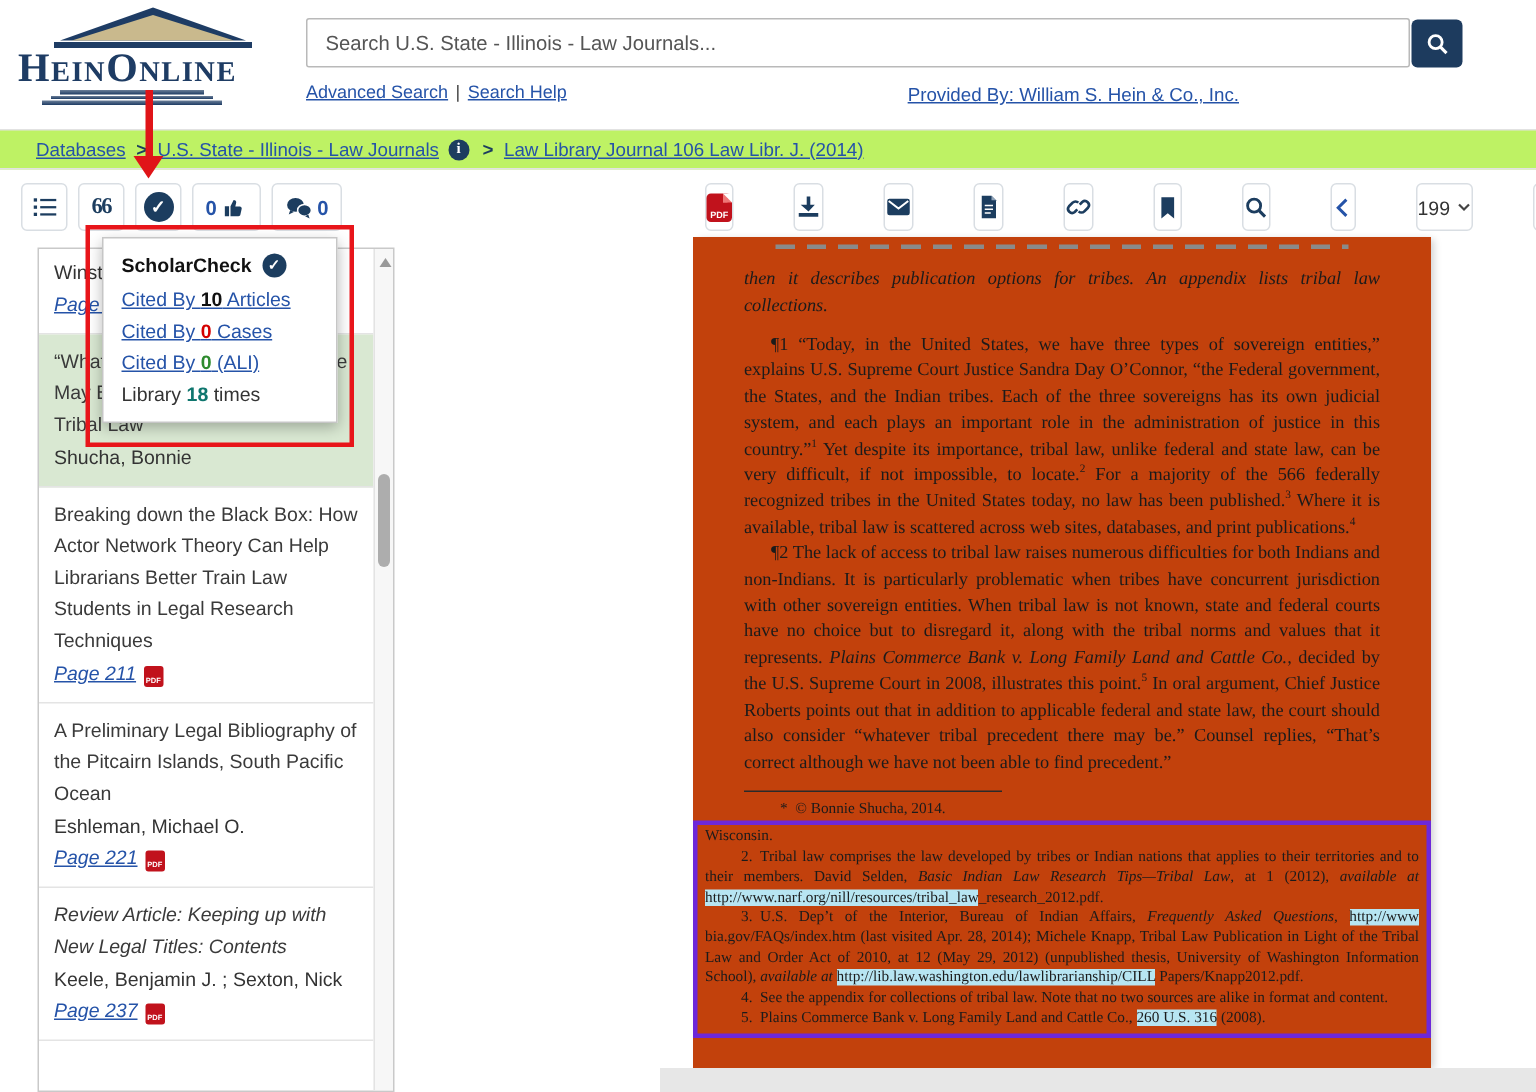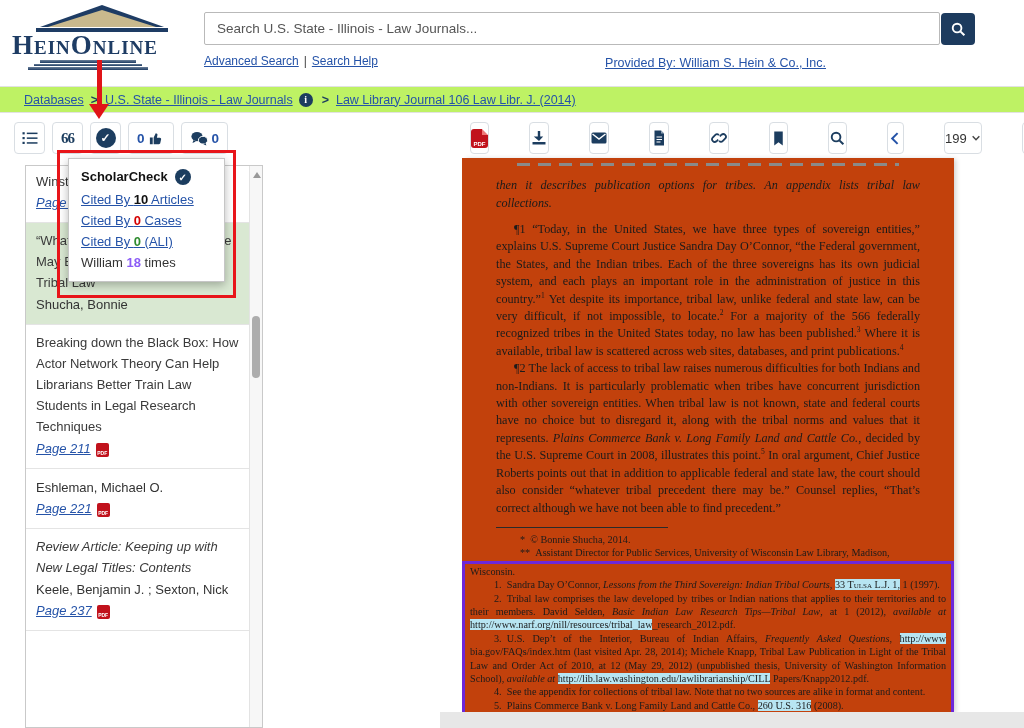--- a/index.html
+++ b/index.html
@@ -86,21 +86,21 @@
 
   
   .popup-redbox { position:absolute; left:57px; top:150px; width:179px; height:148px;
     border:3px solid #e8151a; z-index:32; pointer-events:none; }
   .sc-popup { position:absolute; left:68px; top:158px; width:157px; background:#fff; z-index:31;
     border:1px solid #c6c6c6; box-shadow:0 3px 9px rgba(0,0,0,.28); padding:10px 12px 11px; font-size:13px; }
   .sc-title { font-weight:bold; color:#111; display:flex; align-items:flex-start; gap:7px; margin-bottom:7px; }
   .sc-title .check-circle { width:16px; height:16px; font-size:10px; }
   .sc-line { margin-top:6px; }
   .sc-link { color:#2553a8; text-decoration:underline; cursor:pointer; }
-  .k { color:#111; } .red { color:#d40000; } .green { color:#2e8b2e; } .gold { color:#8b5cf6; }
+  .k { color:#111; } .red { color:#d40000; } .green { color:#2e8b2e; } .gold { color:#0f766e; }
   .b { font-weight:bold; }
 
   
   .arrow-shaft { position:absolute; left:97px; top:60px; width:5px; height:46px; background:#e01418; z-index:40; }
   .arrow-head { position:absolute; left:89px; top:104px; width:0; height:0; z-index:40;
     border-left:10px solid transparent; border-right:10px solid transparent; border-top:15px solid #e01418; }
 
   
   .page { position:absolute; left:462px; top:158px; width:492px; height:556px; background:#c2410c;
     overflow:hidden; padding:5px 34px 0; box-shadow:3px 0 5px -1px rgba(0,0,0,.18);
@@ -302,20 +302,21 @@
       <div class="sb-title"><span>“Whatever Tribal Precedent There May Be”: The (Un)Availability of Tribal Law</span></div>
       <div class="sb-authors"><span class="link">Shucha, Bonnie</span></div>
     </div>
     <div class="sb-item">
       <div class="sb-title"><span>Breaking down the Black Box: How Actor Network Theory Can Help Librarians Better Train Law Students in Legal Research Techniques</span></div>
       <div class="sb-page"><a class="page-link">Page 211</a><span class="pdf-ic">
             <i>PDF</i>
           </span></div>
     </div>
     <div class="sb-item">
+      <div class="sb-title"><span>A Preliminary Legal Bibliography of the Pitcairn Islands, South Pacific Ocean</span></div>
       <div class="sb-authors"><span class="link">Eshleman, Michael O.</span></div>
       <div class="sb-page"><a class="page-link">Page 221</a><span class="pdf-ic">
             <i>PDF</i>
           </span></div>
     </div>
     <div class="sb-item">
       <div class="sb-title"><span class="i">Review Article: Keeping up with New Legal Titles: Contents</span></div>
       <div class="sb-authors"><span class="link">Keele, Benjamin J.</span><span> ; </span><span class="link">Sexton, Nick</span></div>
       <div class="sb-page"><a class="page-link">Page 237</a><span class="pdf-ic">
             <i>PDF</i>
@@ -330,37 +331,35 @@
 </div>
 
 <div class="sc-popup">
   <div class="sc-title">
     <span>ScholarCheck</span>
     <span class="check-circle">✓</span>
   </div>
   <div class="sc-line"><span class="sc-link"><span>Cited By </span><span class="b k">10</span><span> Articles</span></span></div>
   <div class="sc-line"><span class="sc-link"><span>Cited By </span><span class="b red">0</span><span> Cases</span></span></div>
   <div class="sc-line"><span class="sc-link"><span>Cited By </span><span class="b green">0</span><span> (ALI)</span></span></div>
-  <div class="sc-line"><span>William </span><span class="b gold">18</span><span> times</span></div>
+  <div class="sc-line"><span>Library </span><span class="b gold">18</span><span> times</span></div>
 </div>
 <div class="popup-redbox"></div>
 <div class="arrow-shaft"></div>
 <div class="arrow-head"></div>
 
 <div class="page">
   <div class="clip-line"></div>
   <p class="intro">then it describes publication options for tribes. An appendix lists tribal law collections.</p>
   <p class="body-p"><span>¶1 “Today, in the United States, we have three types of sovereign entities,” explains U.S. Supreme Court Justice Sandra Day O’Connor, “the Federal government, the States, and the Indian tribes. Each of the three sovereigns has its own judicial system, and each plays an important role in the administration of justice in this country.”</span><span class="sup">1</span><span> Yet despite its importance, tribal law, unlike federal and state law, can be very difficult, if not impossible, to locate.</span><span class="sup">2</span><span> For a majority of the 566 federally recognized tribes in the United States today, no law has been published.</span><span class="sup">3</span><span> Where it is available, tribal law is scattered across web sites, databases, and print publications.</span><span class="sup">4</span></p>
   <p class="body-p"><span>¶2 The lack of access to tribal law raises numerous difficulties for both Indians and non-Indians. It is particularly problematic when tribes have concurrent jurisdiction with other sovereign entities. When tribal law is not known, state and federal courts have no choice but to disregard it, along with the tribal norms and values that it represents. </span><span class="i">Plains Commerce Bank v. Long Family Land and Cattle Co.</span><span>, decided by the U.S. Supreme Court in 2008, illustrates this point.</span><span class="sup">5</span><span> In oral argument, Chief Justice Roberts points out that in addition to applicable federal and state law, the court should also consider “whatever tribal precedent there may be.” Counsel replies, “That’s correct although we have not been able to find precedent.”</span></p>
   <div class="fn-sep"></div>
   <div class="fn indent">* © Bonnie Shucha, 2014.</div>
-  <div class="fn indent">** Assistant Director for Public Services, University of Wisconsin Law Library, Madison,</div>
   <div class="fn-box">
     <div class="fn">Wisconsin.</div>
-    <div class="fn indent"><span>1. Sandra Day O’Connor, </span><span class="i">Lessons from the Third Sovereign: Indian Tribal Courts</span><span>, </span><span class="hl">33 T</span><span class="hl sc">ulsa</span><span class="hl"> L.J. 1,</span><span> 1 (1997).</span></div>
     <div class="fn indent"><span>2. Tribal law comprises the law developed by tribes or Indian nations that applies to their territories and to their members. David Selden, </span><span class="i">Basic Indian Law Research Tips—Tribal Law</span><span>, at 1 (2012), </span><span class="i">available at</span><span> </span><span class="hl">http://www.narf.org/nill/resources/tribal_law</span><span>_research_2012.pdf.</span></div>
     <div class="fn indent"><span>3. U.S. Dep’t of the Interior, Bureau of Indian Affairs, </span><span class="i">Frequently Asked Questions</span><span>, </span><span class="hl">http://www</span><span> bia.gov/FAQs/index.htm (last visited Apr. 28, 2014); Michele Knapp, Tribal Law Publication in Light of the Tribal Law and Order Act of 2010, at 12 (May 29, 2012) (unpublished thesis, University of Washington Information School), </span><span class="i">available at</span><span> </span><span class="hl">http://lib.law.washington.edu/lawlibrarianship/CILL</span><span> Papers/Knapp2012.pdf.</span></div>
     <div class="fn indent"><span>4. See the appendix for collections of tribal law. Note that no two sources are alike in format and content.</span></div>
     <div class="fn indent"><span>5. Plains Commerce Bank v. Long Family Land and Cattle Co., </span><span class="hl">260 U.S. 316</span><span> (2008).</span></div>
   </div>
 
 </div>
 <div class="bottom-strip"></div>
 
 </body></html>

